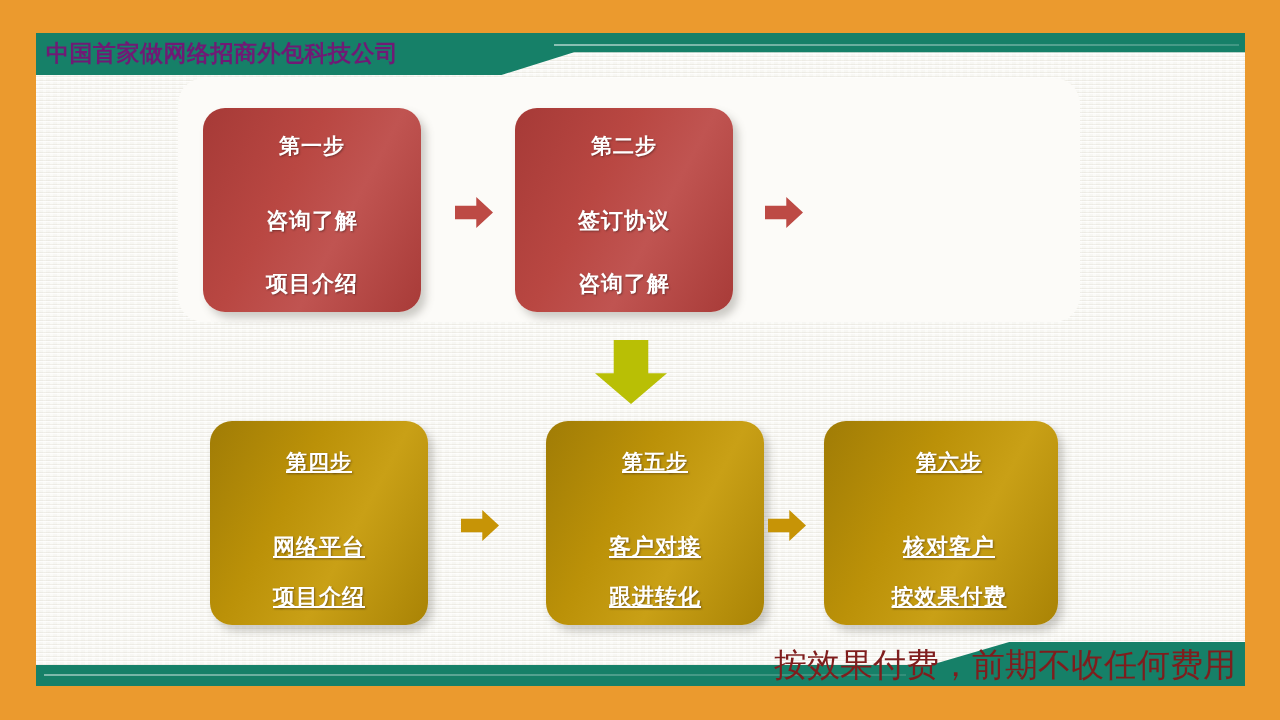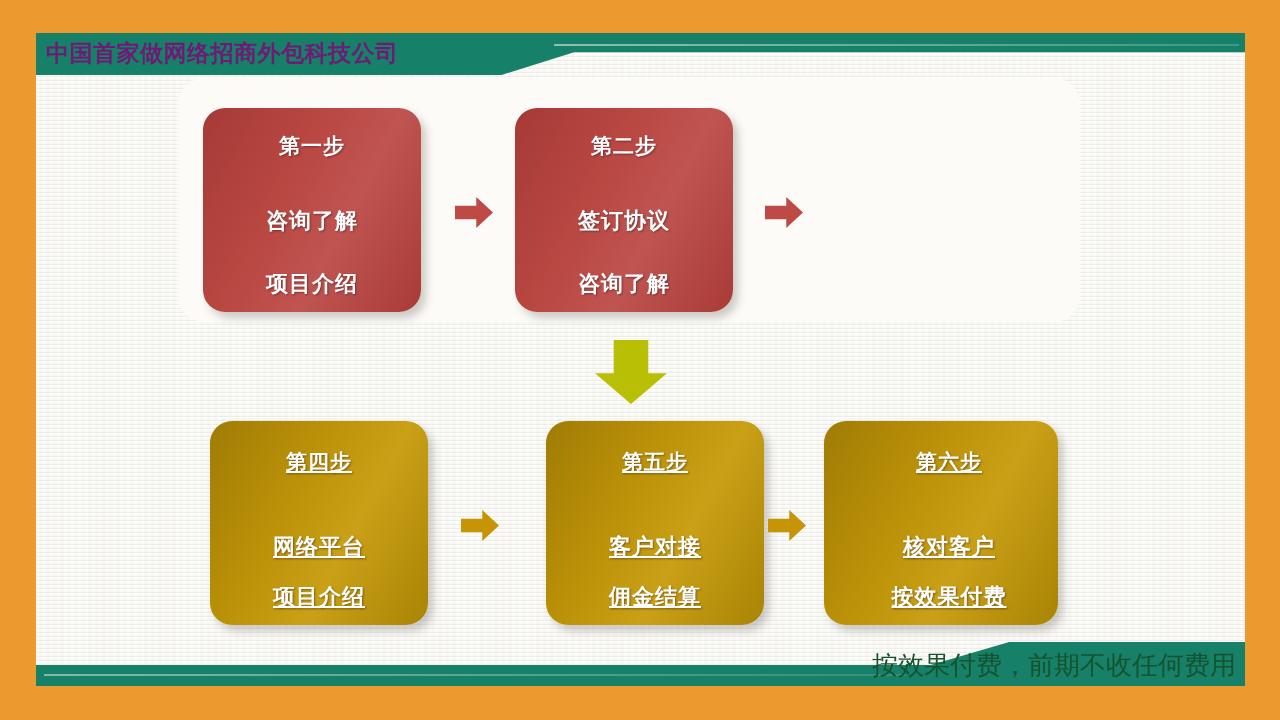--- a/index.html
+++ b/index.html
@@ -177,22 +177,22 @@
     width: 862px;
     height: 2px;
     background: linear-gradient(90deg, rgba(255,255,255,0.45), rgba(255,255,255,0.12));
   }
   .footer-text {
     position: absolute;
     right: 44px;
     top: 647px;
     height: 36px;
     line-height: 36px;
-    color: #14532d;
-    font-size: 26px;
+    color: #7f1d1d;
+    font-size: 33px;
     white-space: nowrap;
   }
 </style>
 </head>
 <body>
 
 <div id="slide">
 
   <div class="canvas"></div>
 
@@ -225,21 +225,21 @@
     <div class="step-head">第四步</div>
     <div class="step-line l1">网络平台</div>
     <div class="step-line l2">项目介绍</div>
   </div>
 
   <div class="arrow-h gold a3"></div>
 
   <div class="step gold r2 s5">
     <div class="step-head">第五步</div>
     <div class="step-line l1">客户对接</div>
-    <div class="step-line l2">佣金结算</div>
+    <div class="step-line l2">跟进转化</div>
   </div>
 
   <div class="arrow-h gold a4"></div>
 
   <div class="step gold r2 s6">
     <div class="step-head">第六步</div>
     <div class="step-line l1">核对客户</div>
     <div class="step-line l2">按效果付费</div>
   </div>
 

